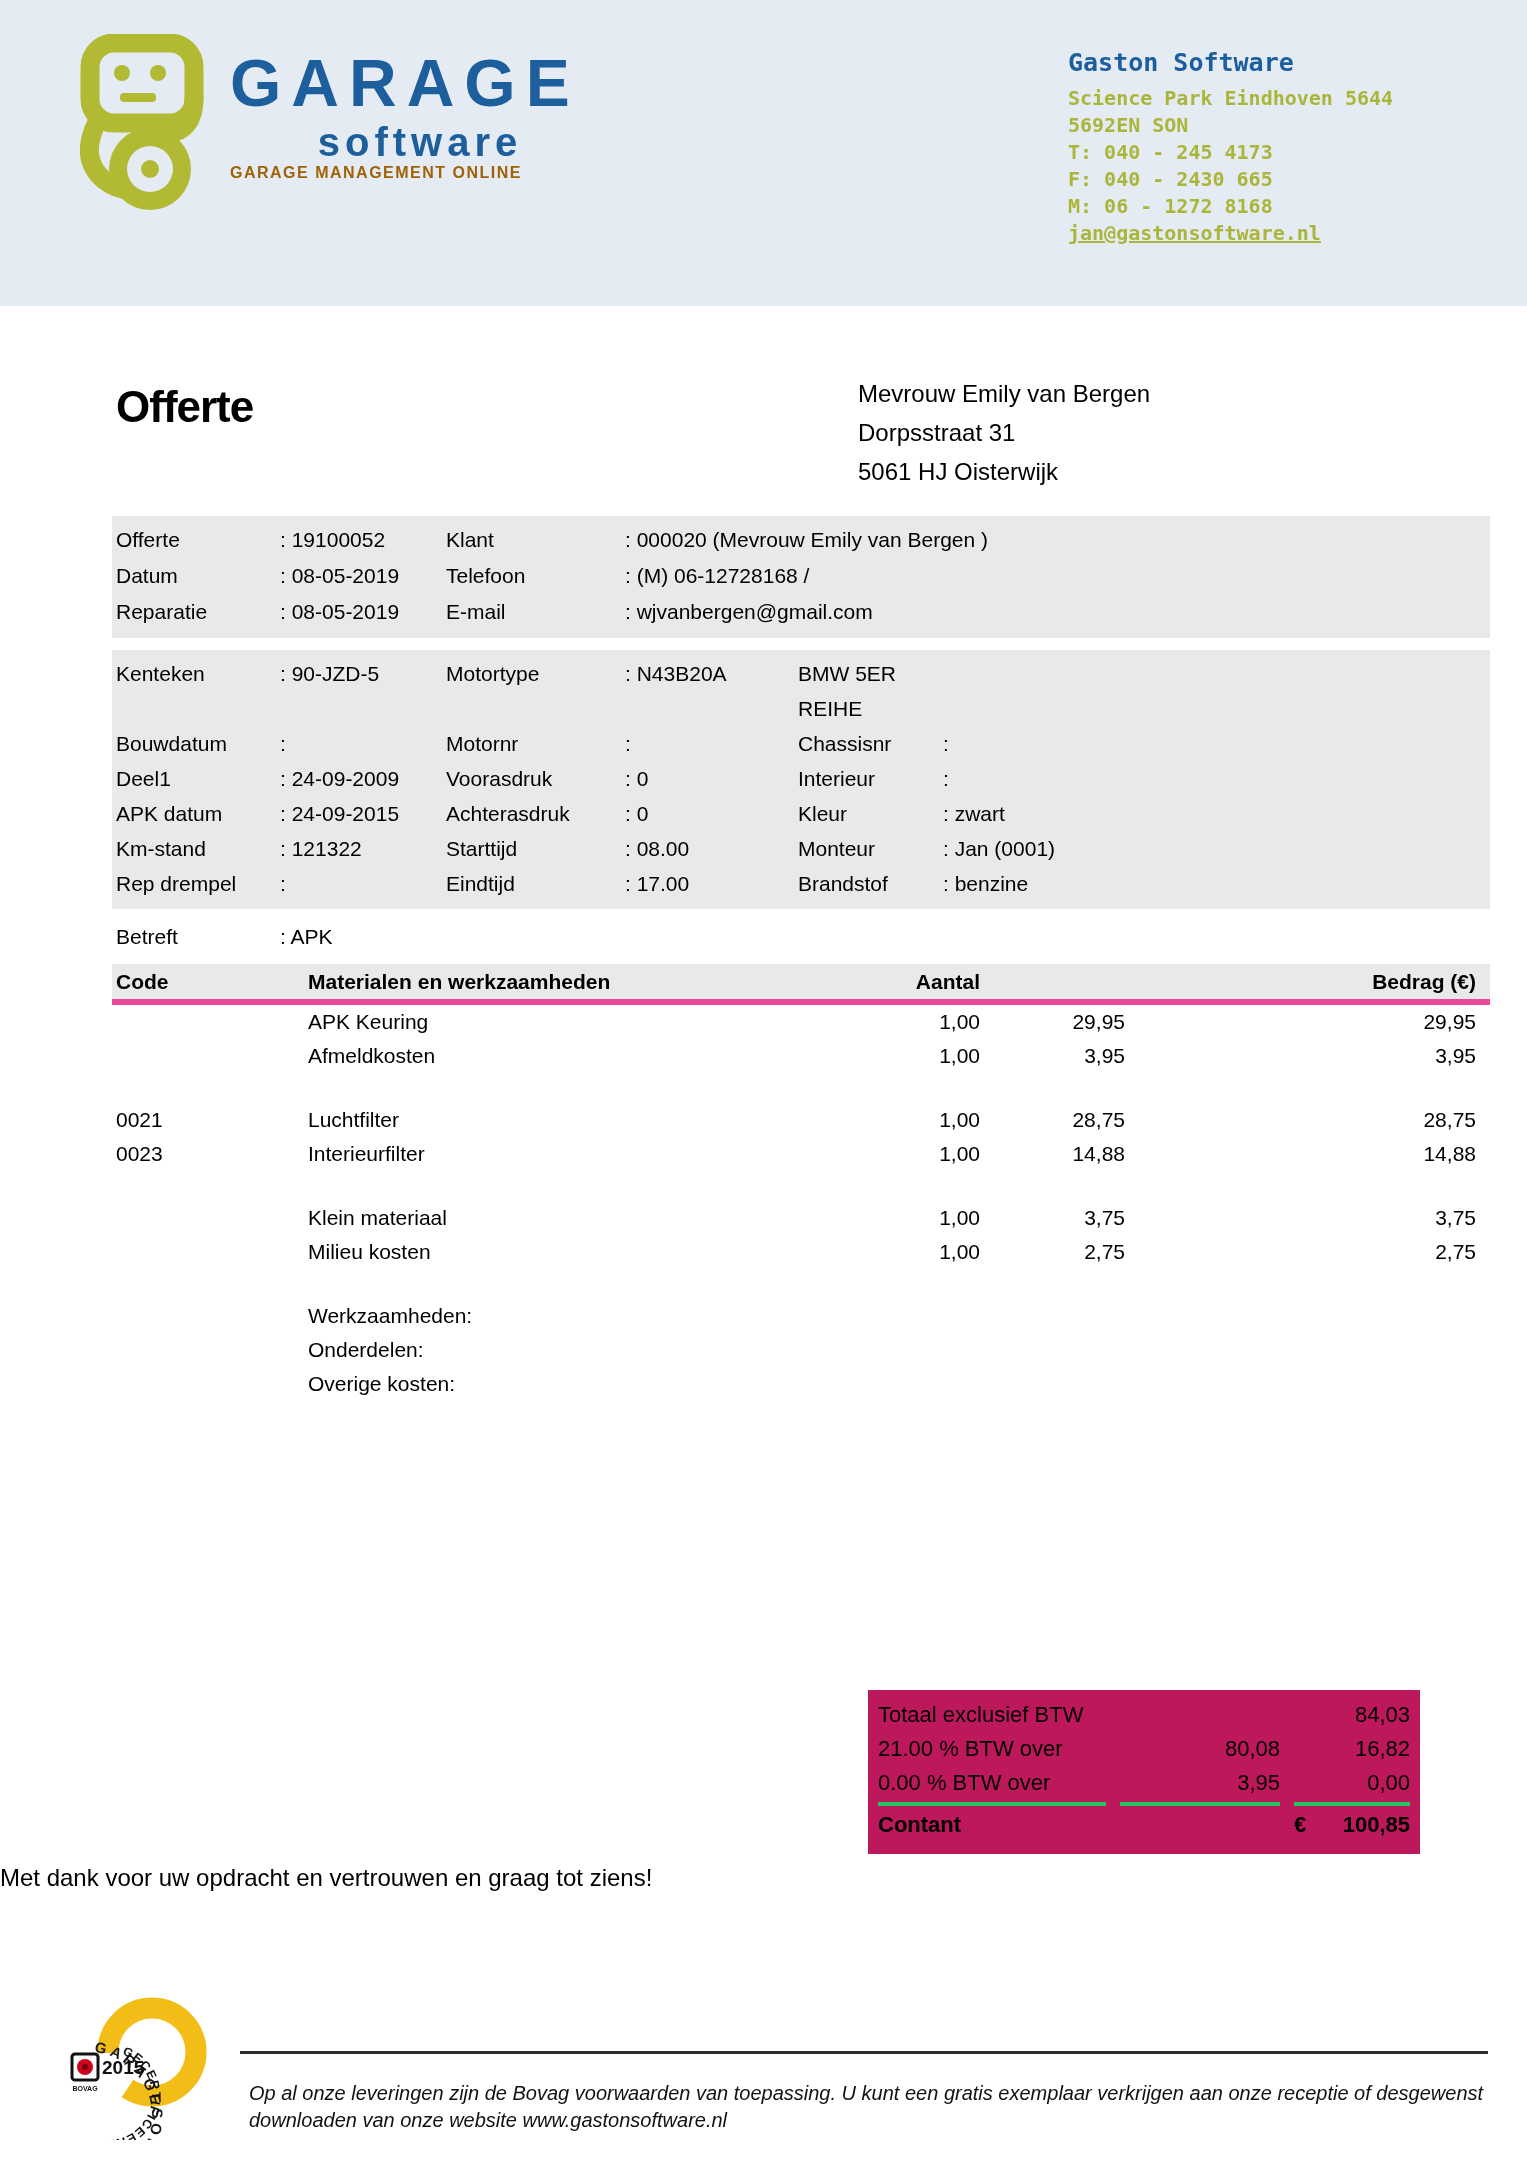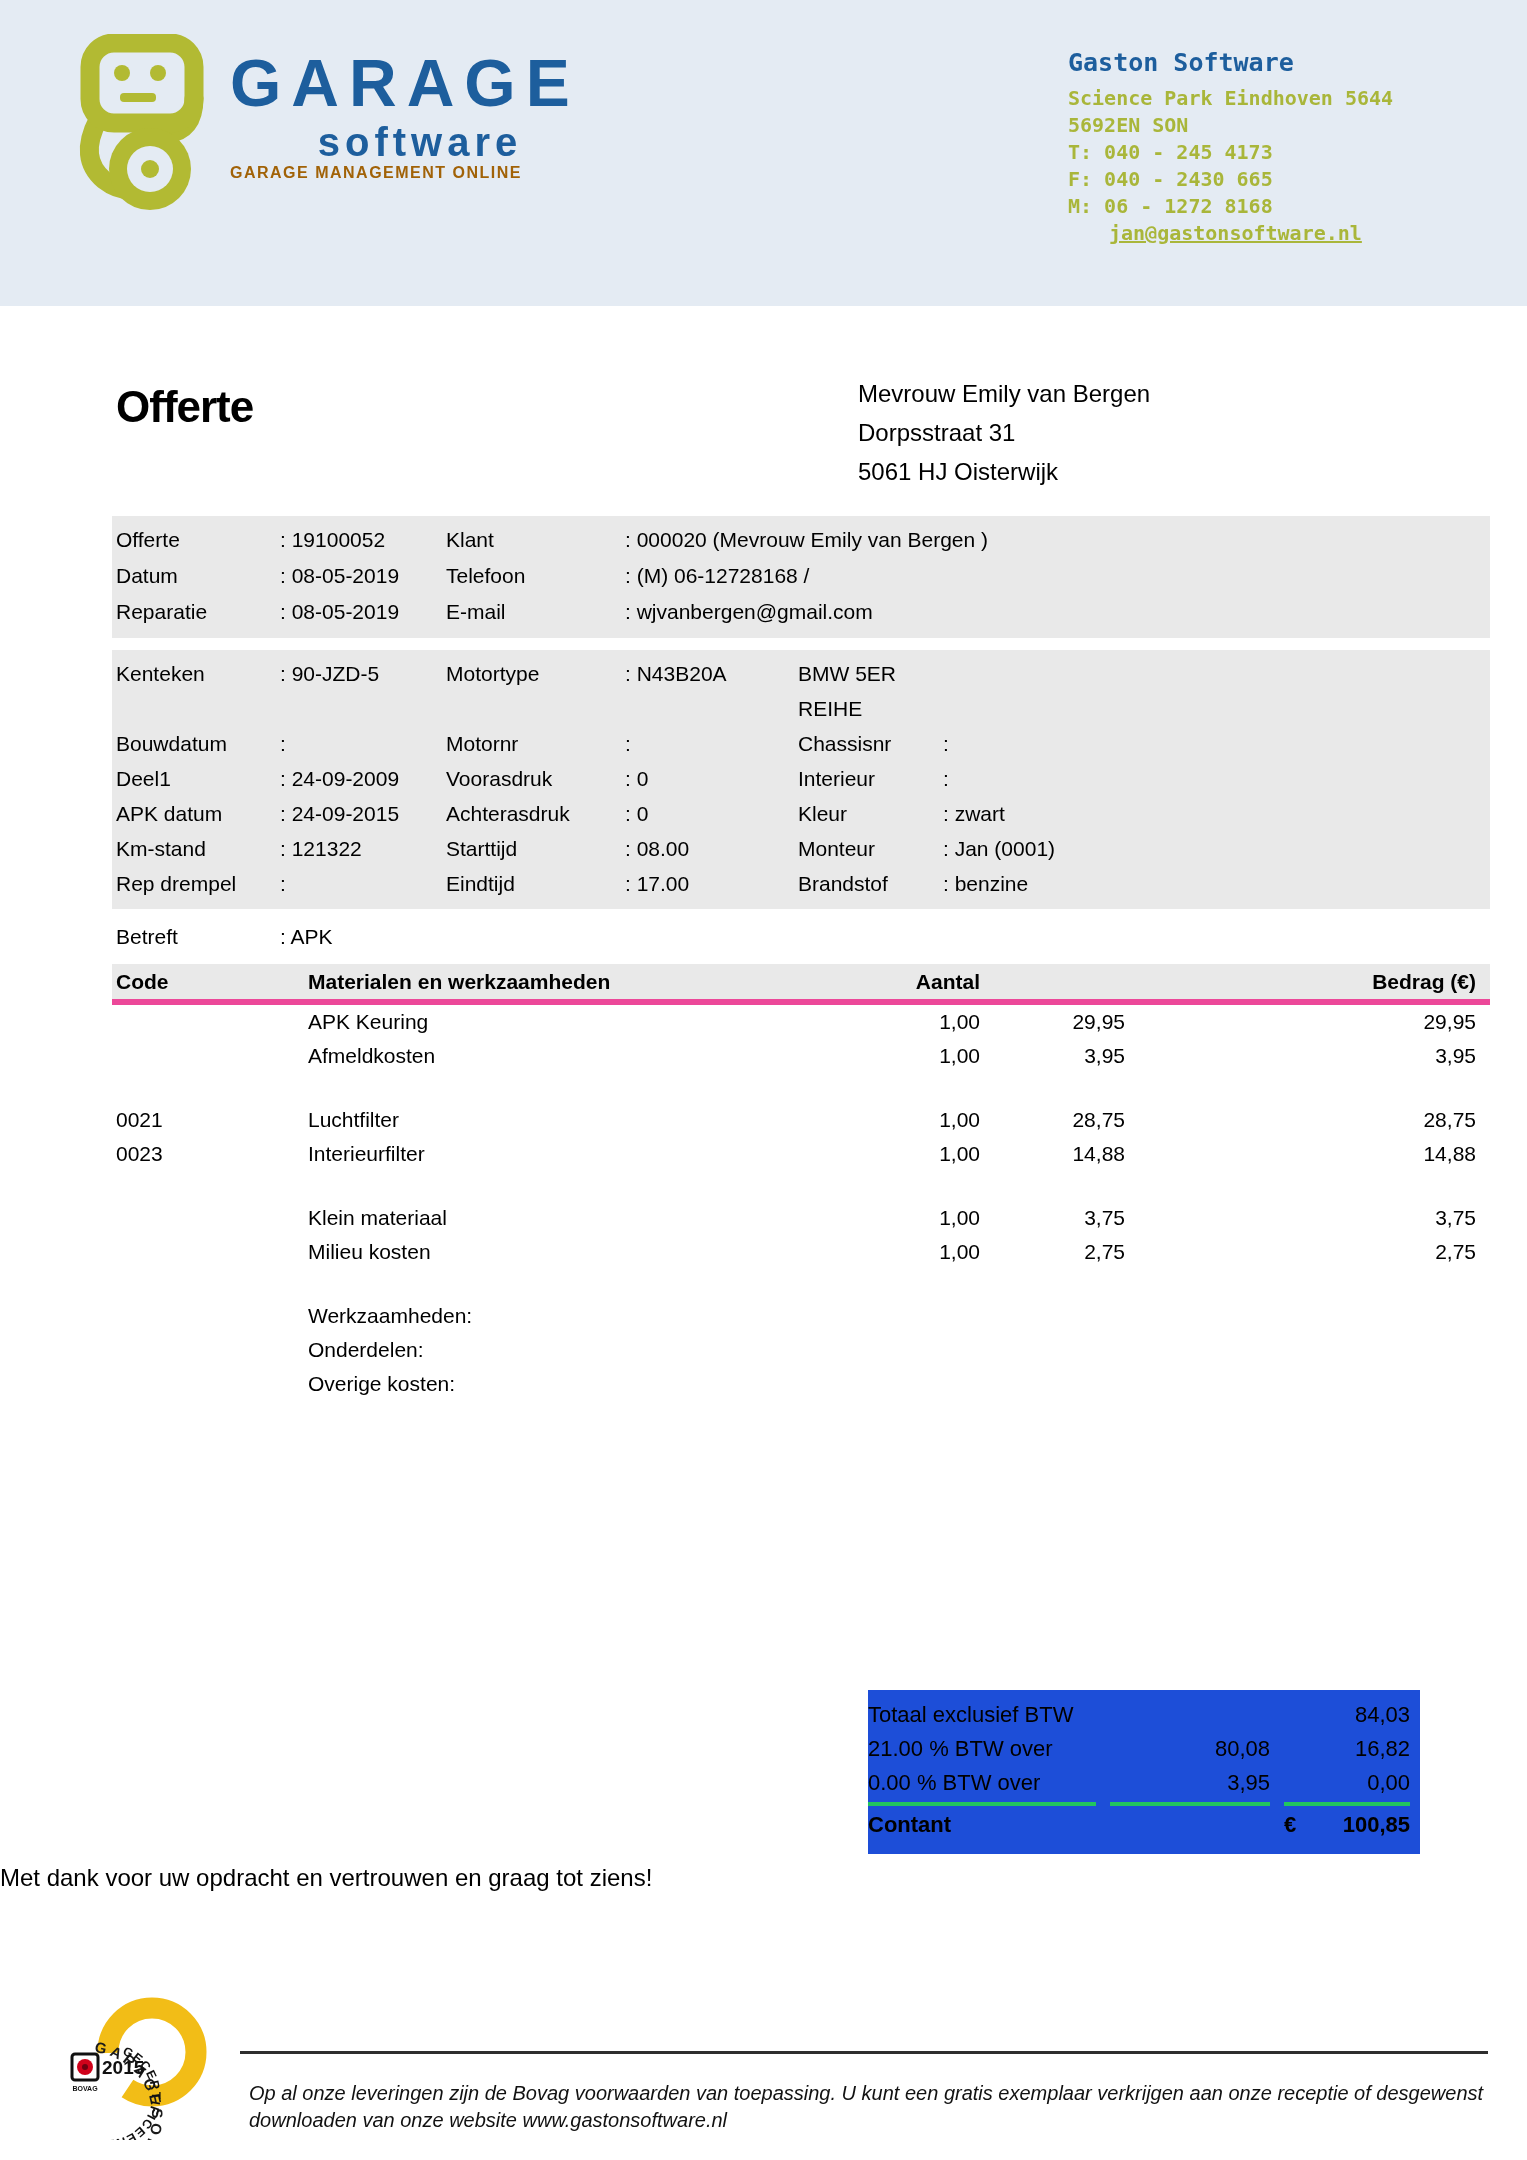--- a/index.html
+++ b/index.html
@@ -11,21 +11,21 @@
   .header { position:absolute; top:0; left:0; width:100%; height:306px; background:#e4ebf3; }
   .logo-icon { position:absolute; left:74px; top:34px; }
   .logo-text { position:absolute; left:230px; top:48px; width:380px; }
   .logo-name { font-size:66px; font-weight:bold; color:#1d5e9d; letter-spacing:10px; line-height:70px; }
   .logo-sub  { text-align:center; font-size:40px; font-weight:bold; color:#1d5e9d; letter-spacing:5px; line-height:44px; margin-top:2px; }
   .logo-tagline { font-size:16px; font-weight:bold; color:#a16207; letter-spacing:1.5px; }
   .company { position:absolute; left:1068px; top:48px; font-family:"DejaVu Sans Mono", monospace; }
   .company-name { font-size:25px; font-weight:bold; color:#1d5e9d; margin-bottom:8px; }
   .company-line { font-size:20px; font-weight:bold; color:#a9b63a; line-height:27px; }
   .company-email { display:inline-block; font-size:20px; font-weight:bold; color:#a9b63a;
-                   text-decoration:underline; line-height:27px;margin-left:41px; }
+                   text-decoration:underline; line-height:27px; }
 
   
   .doc-title { position:absolute; left:116px; top:382px; font-size:44px; font-weight:bold; letter-spacing:-1px; }
   .customer { position:absolute; left:858px; top:374px; font-size:24px; line-height:39px; }
 
   
   .block { position:absolute; left:112px; width:1378px; background:#e9e9e9; padding:6px 0 8px 4px; }
   #block1 { top:516px; }
   #block2 { top:650px; }
   .kv-row { display:grid; font-size:21px; }
@@ -37,22 +37,22 @@
   
   .items { position:absolute; left:112px; top:964px; width:1378px; font-size:21px; }
   .items-header, .item-row { display:grid; grid-template-columns:192px 392px 280px 145px 1fr;
              padding-left:4px; padding-right:14px; }
   .items-header { background:#e9e9e9; border-bottom:6px solid #ec4899; line-height:35px; font-weight:bold; }
   .item-row { line-height:34px; }
   .item-blank { height:30px; }
   .col-r { text-align:right; }
 
   
-  .totals { position:absolute; left:868px; top:1690px; width:552px; background:#1d4ed8;
-            padding:8px 10px 10px 0; font-size:22px; }
+  .totals { position:absolute; left:868px; top:1690px; width:552px; background:#be185d;
+            padding:8px 10px 10px 10px; font-size:22px; }
   .totals-row, .totals-final { display:grid; grid-template-columns:228px 160px 1fr; column-gap:14px; line-height:34px; }
   .totals-row.rule > div { border-bottom:4px solid #22c55e; padding-bottom:2px; }
   .totals-final { font-weight:bold; line-height:38px; }
   .totals-final .final-right { display:flex; justify-content:space-between; }
 
   
   .closing { position:absolute; left:0; top:1864px; width:100%; text-align:left; font-size:24px; }
   .badge { position:absolute; left:68px; top:1960px; }
   .footer-rule { position:absolute; left:240px; top:2051px; width:1248px; height:3px; background:#2e2e2e; }
   .disclaimer { position:absolute; left:249px; top:2080px; width:1250px; font-size:20px;

